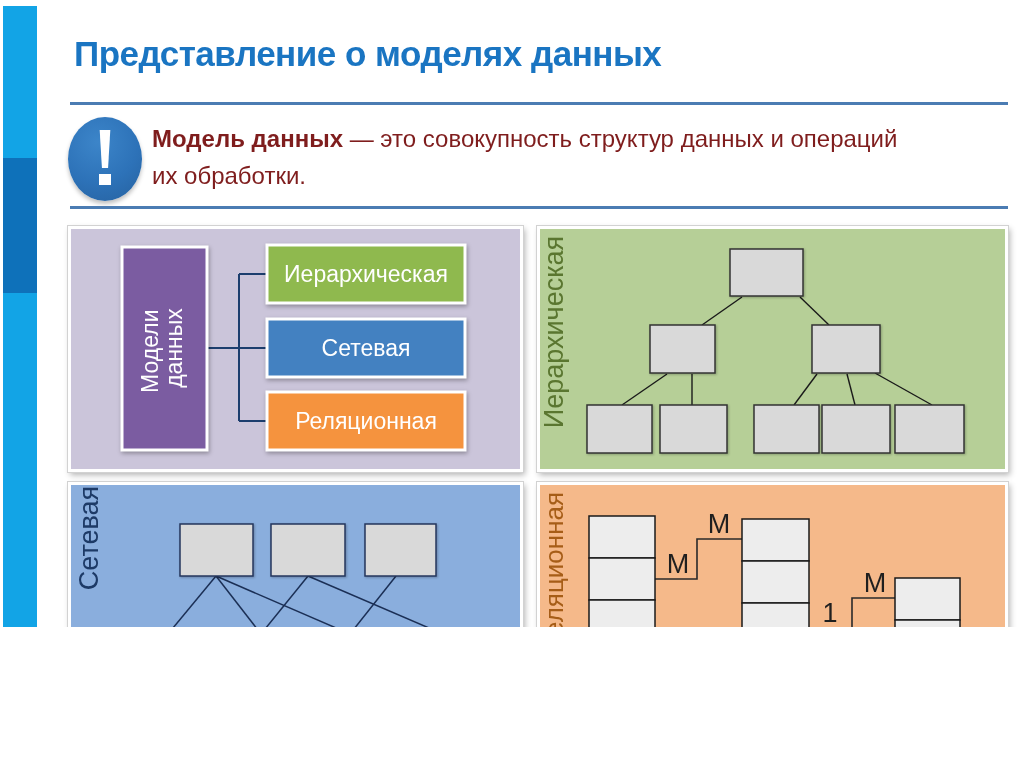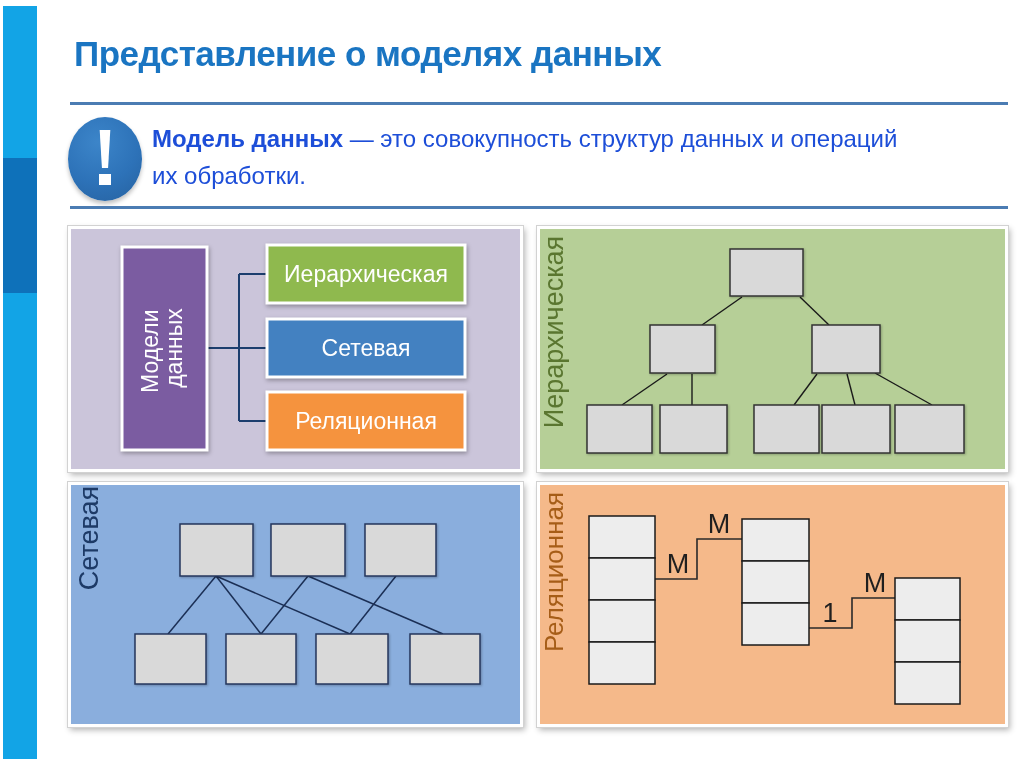--- a/index.html
+++ b/index.html
@@ -1,17 +1,17 @@
 <!DOCTYPE html>
 <html><head>
 <meta charset="utf-8">
 <style>
   * { margin:0; padding:0; box-sizing:border-box; }
   body { background:#ffffff; font-family:"Liberation Sans", sans-serif; }
-  .slide { position:relative; width:1024px; height:767px; background:#ffffff; overflow:hidden; }
+  .slide { position:relative; width:1024px; height:627px; background:#ffffff; overflow:hidden; }
 
   
   .edge-strip { position:absolute; left:3px; top:6px; width:34px; height:753px; background:#12a4e6; }
   .edge-strip-dark { position:absolute; left:3px; top:158px; width:34px; height:135px; background:#0e71ba; }
 
   
   .title { position:absolute; left:74px; top:34px; width:920px;
            font-size:35px; font-weight:bold; color:#1a75c2; letter-spacing:-0.5px; }
 
   
@@ -20,21 +20,21 @@
   .rule-bottom { top:206px; }
 
   
   .note-icon { position:absolute; left:68px; top:117px; width:74px; height:84px; border-radius:50%;
                background:radial-gradient(circle at 40% 30%, #3c85c9 0%, #2d72b8 55%, #26619f 100%);
                box-shadow:0 3px 4px rgba(0,0,0,0.25); }
   .excl-bar { position:absolute; left:30px; top:13px; width:14px; height:38px; background:#ffffff;
               clip-path:polygon(12% 0, 88% 0, 72% 100%, 28% 100%); }
   .excl-dot { position:absolute; left:31px; top:57px; width:12px; height:11px; background:#ffffff; }
   .definition { position:absolute; left:152px; top:120px; width:856px;
-                font-size:24px; line-height:37px; color:#1d4ed8; white-space:pre-line; }
+                font-size:24px; line-height:37px; color:#7f1d1d; white-space:pre-line; }
   .definition .term { font-weight:bold; }
 
   
   .panel { position:absolute; border:3px solid #ffffff;
            box-shadow:0 0 0 1px #d2d2d2, 2px 3px 6px rgba(0,0,0,0.3); }
   .panel-models      { left:68px;  top:226px; width:455px; height:246px; background:#cbc5da; }
   .panel-hierarchical{ left:537px; top:226px; width:471px; height:246px; background:#b6cf97; }
   .panel-network     { left:68px;  top:482px; width:455px; height:245px; background:#8aaedd; }
   .panel-relational  { left:537px; top:482px; width:471px; height:245px; background:#f5b98a; }
   .panel svg { position:absolute; left:0; top:0; }

